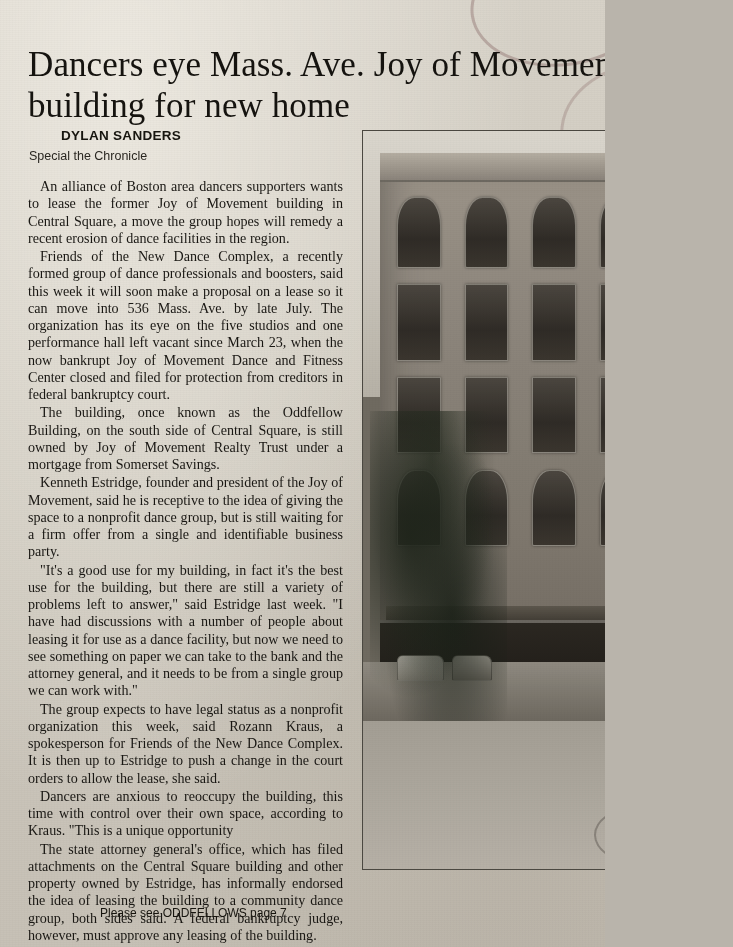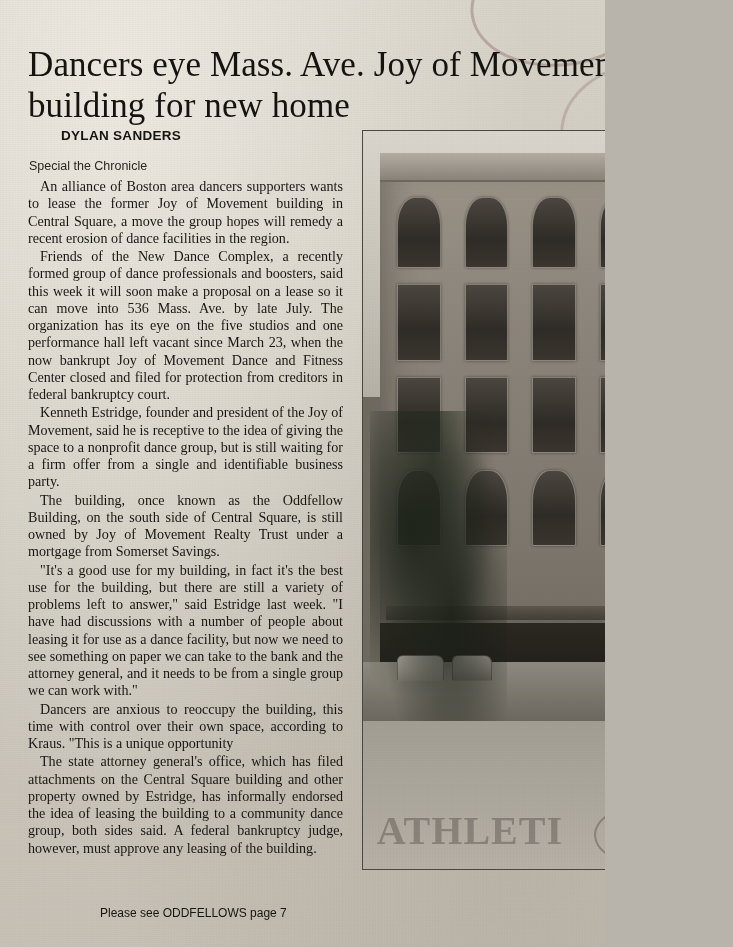--- a/index.html
+++ b/index.html
@@ -62,21 +62,21 @@
     font-weight: bold;
     font-size: 13.5px;
     letter-spacing: 0.3px;
     color: #17150f;
     margin-left: 32px;
   }
   .byline .sub {
     font-family: "Liberation Sans", sans-serif;
     font-size: 12.5px;
     color: #2a2721;
-    margin-top: 16px;
+    margin-top: 6px;
   }
 
   .column {
     position: absolute;
     left: 28px;
     top: 178px;
     width: 330px;
     height: 700px;
     font-size: 14.1px;
     line-height: 1.225;
@@ -244,23 +244,24 @@
   <h1 class="headline">Dancers eye Mass. Ave. Joy of Movement building for new home</h1>
 
   <div class="byline">
     <div class="name">DYLAN SANDERS</div>
     <div class="sub">Special the Chronicle</div>
   </div>
 
   <div class="column">
     <p>An alliance of Boston area dancers supporters wants to lease the former Joy of Movement building in Central Square, a move the group hopes will remedy a recent erosion of dance facilities in the region.</p>
     <p>Friends of the New Dance Complex, a recently formed group of dance professionals and boosters, said this week it will soon make a proposal on a lease so it can move into 536 Mass. Ave. by late July. The organization has its eye on the five studios and one performance hall left vacant since March 23, when the now bankrupt Joy of Movement Dance and Fitness Center closed and filed for protection from creditors in federal bankruptcy court.</p>
+    <p>The building, once known as the Oddfellow Building, on the south side of Central Square, is still owned by Joy of Movement Realty Trust under a mortgage from Somerset Savings.</p>
     <p>Kenneth Estridge, founder and president of the Joy of Movement, said he is receptive to the idea of giving the space to a nonprofit dance group, but is still waiting for a firm offer from a single and identifiable business party.</p>
-    <p>The building, once known as the Oddfellow Building, on the south side of Central Square, is still owned by Joy of Movement Realty Trust under a mortgage from Somerset Savings.</p>
     <p>"It's a good use for my building, in fact it's the best use for the building, but there are still a variety of problems left to answer," said Estridge last week. "I have had discussions with a number of people about leasing it for use as a dance facility, but now we need to see something on paper we can take to the bank and the attorney general, and it needs to be from a single group we can work with."</p>
+    <p>The group expects to have legal status as a nonprofit organization this week, said Rozann Kraus, a spokesperson for Friends of the New Dance Complex. It is then up to Estridge to push a change in the court orders to allow the lease, she said.</p>
     <p>Dancers are anxious to reoccupy the building, this time with control over their own space, according to Kraus. "This is a unique opportunity</p>
     <p>The state attorney general's office, which has filed attachments on the Central Square building and other property owned by Estridge, has informally endorsed the idea of leasing the building to a community dance group, both sides said. A federal bankruptcy judge, however, must approve any leasing of the building.</p>
   </div>
 
   <div class="continued">Please see ODDFELLOWS page  7</div>
 
   <div class="photo-block">
     <div class="photo">
       <div class="sky"></div>
       <div class="facade">
@@ -290,21 +291,20 @@
           <div class="win arch"></div>
         </div>
         <div class="awning"></div>
         <div class="storefront"></div>
       </div>
       <div class="street"></div>
       <div class="car" style="left:10%"></div>
       <div class="car car2"></div>
       <div class="tree"></div>
       <div class="lower-ghost">
-        <div class="ghost-text">ATHLETI</div>
         <div class="ghost-text2">Square</div>
         <div class="seal"></div>
       </div>
     </div>
   </div>
 
 
   <div class="grain"></div>
 </div>
 

